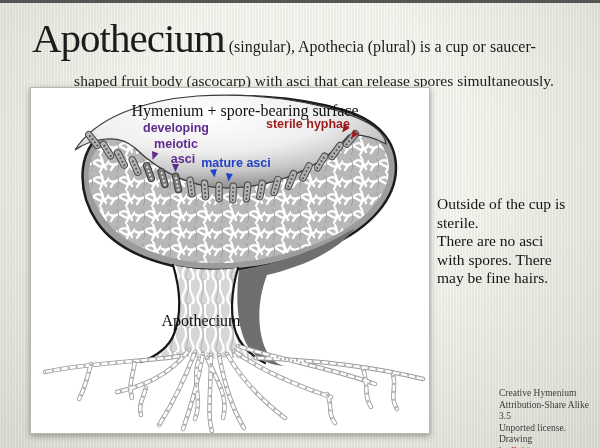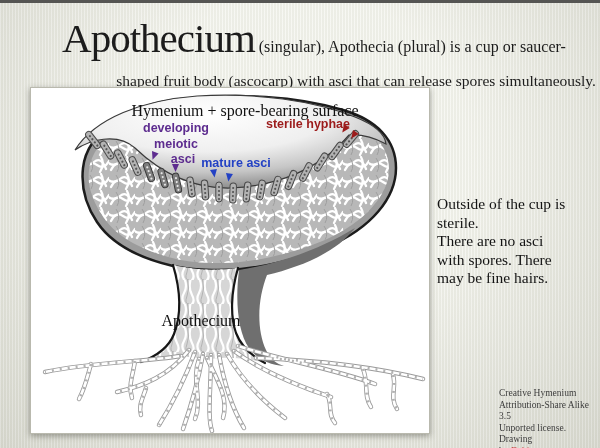--- a/index.html
+++ b/index.html
@@ -6,24 +6,24 @@
   .slide{
     position:relative;width:600px;height:448px;overflow:hidden;
     background:
       radial-gradient(ellipse at 50% 35%, rgba(255,255,255,0.25) 40%, rgba(90,90,80,0.14) 100%),
       repeating-linear-gradient(90deg, rgba(255,255,255,0.45) 0 1px, rgba(0,0,0,0.02) 1px 3px),
       #ebece1;
     font-family:"Liberation Serif", serif;color:#1c1c1c;
   }
   .topbar{position:absolute;left:0;top:0;width:600px;height:3px;background:#555553;}
   .title-block{position:absolute;left:32px;top:14px;width:564px;}
-  .title-line1{white-space:nowrap;line-height:48px;text-align:center;}
+  .title-line1{white-space:nowrap;line-height:48px;}
   .title-word{font-size:41px;letter-spacing:-1px;}
   .title-rest{font-size:16px;}
-  .title-line2{font-size:15.5px;text-align:right;margin-top:0px;line-height:19px;}
+  .title-line2{font-size:15.5px;text-align:center;margin-top:0px;line-height:19px;}
   .panel{
     position:absolute;left:30px;top:87px;width:398px;height:345px;
     background:#ffffff;border:1px solid #b9b9ae;
     box-shadow:0 2px 6px rgba(60,60,50,0.45);
   }
   .panel svg{display:block;}
   svg text{user-select:none;}
   .t-serif{font-family:"Liberation Serif", serif;}
   .t-sans{font-family:"Liberation Sans", sans-serif;font-weight:700;}
   .side-note{position:absolute;left:437px;top:195px;width:170px;font-size:15.5px;line-height:18.5px;color:#141414;}

